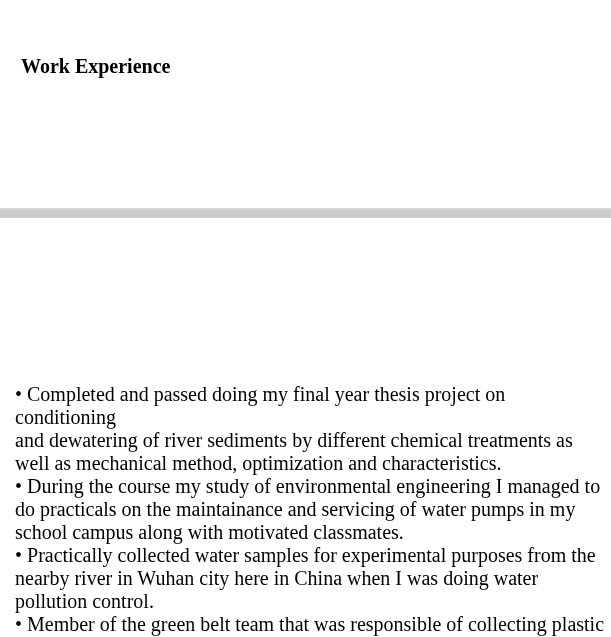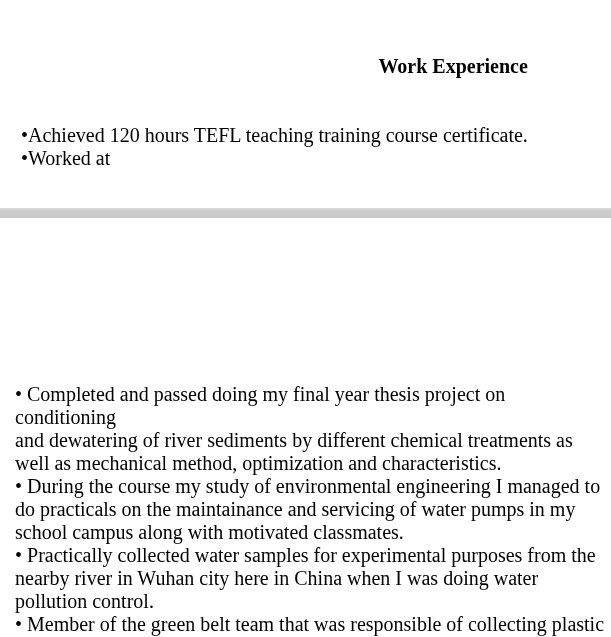--- a/index.html
+++ b/index.html
@@ -19,21 +19,20 @@
   .top-block {
     position: absolute;
     left: 21px;
     top: 9px;
     font-size: 20px;
     line-height: 23px;
     white-space: pre;
   }
   .heading {
     font-weight: bold;
-    text-align: right;
   }
   .page-break {
     position: absolute;
     left: 0;
     top: 208px;
     width: 611px;
     height: 10px;
     background: linear-gradient(to bottom, #d9d9d9 0%, #cbcbcb 35%, #cbcbcb 100%);
   }
   .lower-block {
@@ -45,22 +44,20 @@
     white-space: pre;
   }
 </style>
 </head>
 <body>
 
 <div class="page">
 
   <div class="top-block">
     <div class="heading">Work Experience</div>
-    <div>•Achieved 120 hours TEFL teaching training course certificate.
-•Worked at</div>
   </div>
 
   <div class="page-break"></div>
 
   <div class="lower-block">
     <div>• Completed and passed doing my final year thesis project on
 conditioning
 and dewatering of river sediments by different chemical treatments as
 well as mechanical method, optimization and characteristics.
 • During the course my study of environmental engineering I managed to

